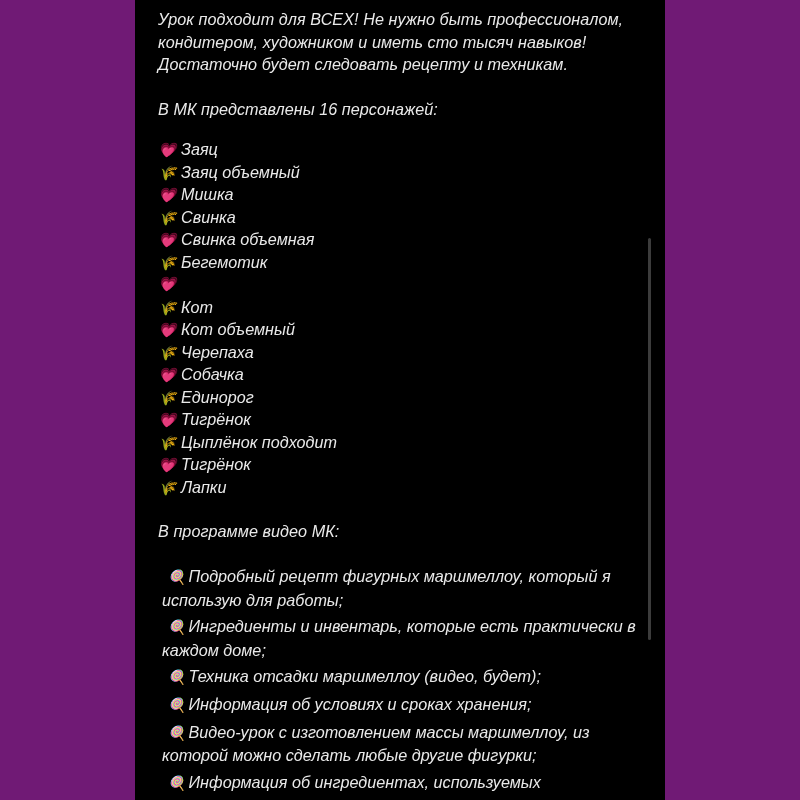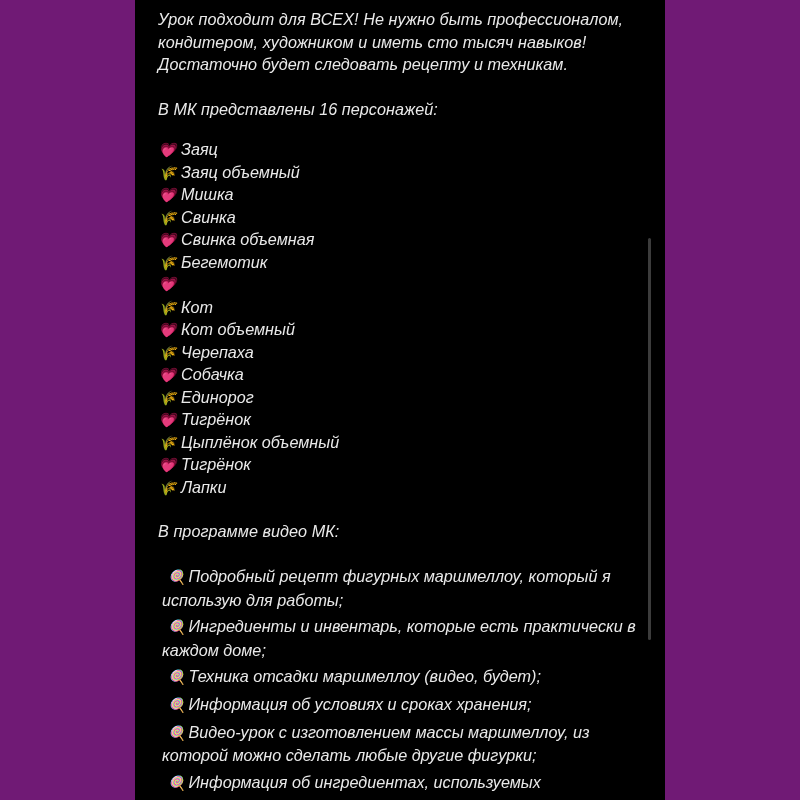--- a/index.html
+++ b/index.html
@@ -186,21 +186,21 @@
           <li>
             <span class="li-emoji">🌾</span>
             <span class="li-label">Единорог</span>
           </li>
           <li>
             <span class="li-emoji">💗</span>
             <span class="li-label">Тигрёнок</span>
           </li>
           <li>
             <span class="li-emoji">🌾</span>
-            <span class="li-label">Цыплёнок объемный</span>
+            <span class="li-label">Цыплёнок подходит</span>
           </li>
           <li>
             <span class="li-emoji">💗</span>
             <span class="li-label">Тигрёнок</span>
           </li>
           <li>
             <span class="li-emoji">🌾</span>
             <span class="li-label">Лапки</span>
           </li>
         </ul>

